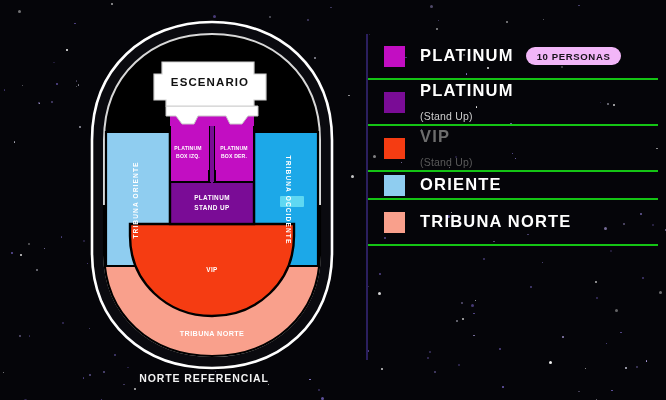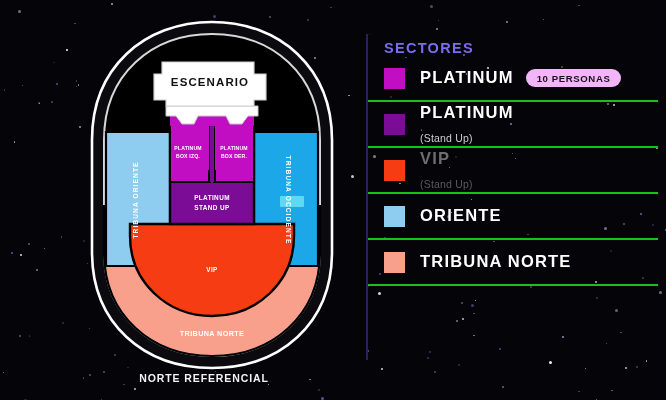--- a/index.html
+++ b/index.html
@@ -362,21 +362,20 @@
 
       <text class="seat-label label-side" x="54" y="180" text-anchor="middle" transform="rotate(-90 54 180)">TRIBUNA ORIENTE</text>
 
       <text class="seat-label label-side" x="202" y="180" text-anchor="middle" transform="rotate(90 202 180)">TRIBUNA OCCIDENTE</text>
     </svg>
   </div>
 
   <div id="map-caption">NORTE REFERENCIAL</div>
 
   <div id="legend-panel">
-    <div id="legend-title">SECTORES</div>
     <div id="legend-rows">
         <div class="legend-row" style="height: 46px;">
           <span class="swatch" style="background: rgb(194, 14, 194);"></span>
           <span class="legend-text-wrap">
             <span class="legend-label">PLATINUM</span>
           </span>
           <span class="badge">10 PERSONAS</span>
         </div>
         <div class="legend-row" style="height: 46px;">
           <span class="swatch" style="background: rgb(122, 12, 150);"></span>
@@ -385,21 +384,21 @@
             <span class="legend-sub">(Stand Up)</span>
           </span>
         </div>
         <div class="legend-row is-disabled" style="height: 46px;">
           <span class="swatch" style="background: rgb(245, 60, 18);"></span>
           <span class="legend-text-wrap">
             <span class="legend-label">VIP</span>
             <span class="legend-sub">(Stand Up)</span>
           </span>
         </div>
-        <div class="legend-row" style="height: 46px;">
+        <div class="legend-row" style="height: 28px;">
           <span class="swatch" style="background: rgb(143, 205, 240);"></span>
           <span class="legend-text-wrap">
             <span class="legend-label">ORIENTE</span>
           </span>
         </div>
         <div class="legend-row" style="height: 46px;">
           <span class="swatch" style="background: rgb(249, 160, 140);"></span>
           <span class="legend-text-wrap">
             <span class="legend-label">TRIBUNA NORTE</span>
           </span>

